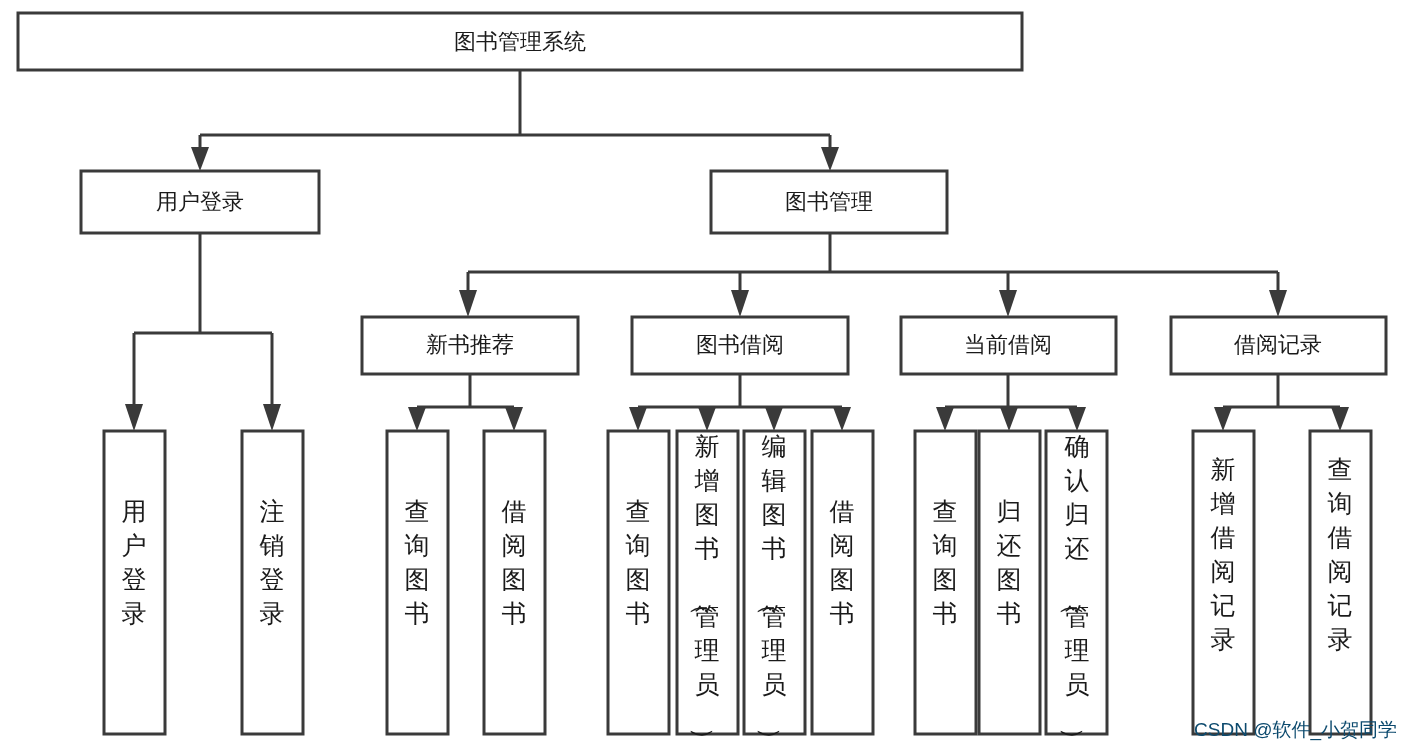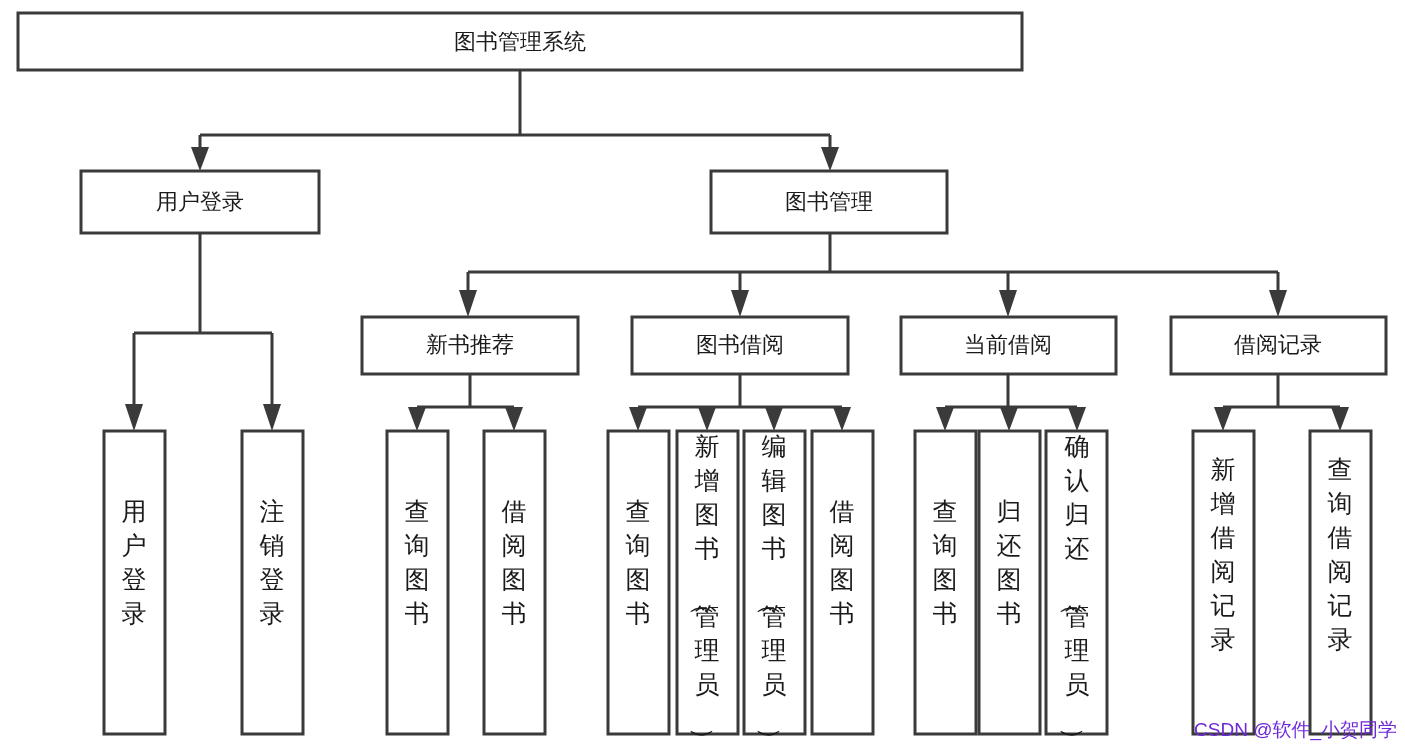--- a/index.html
+++ b/index.html
@@ -52,21 +52,21 @@
     font-family: "Liberation Sans", "DejaVu Sans", sans-serif;
     font-size: 25px;
     text-anchor: middle;
   }
   .watermark-text {
     position: absolute;
     right: 8px;
     bottom: 4px;
     font-family: "Liberation Sans", "DejaVu Sans", sans-serif;
     font-size: 19px;
-    color: #6d28d9;
+    color: #0c4a6e;
     white-space: nowrap;
     pointer-events: none;
   }
 </style>
 </head>
 <body>
 
 <div id="diagram-root">
 
   <svg id="tree-svg" viewBox="0 0 1405 747">

